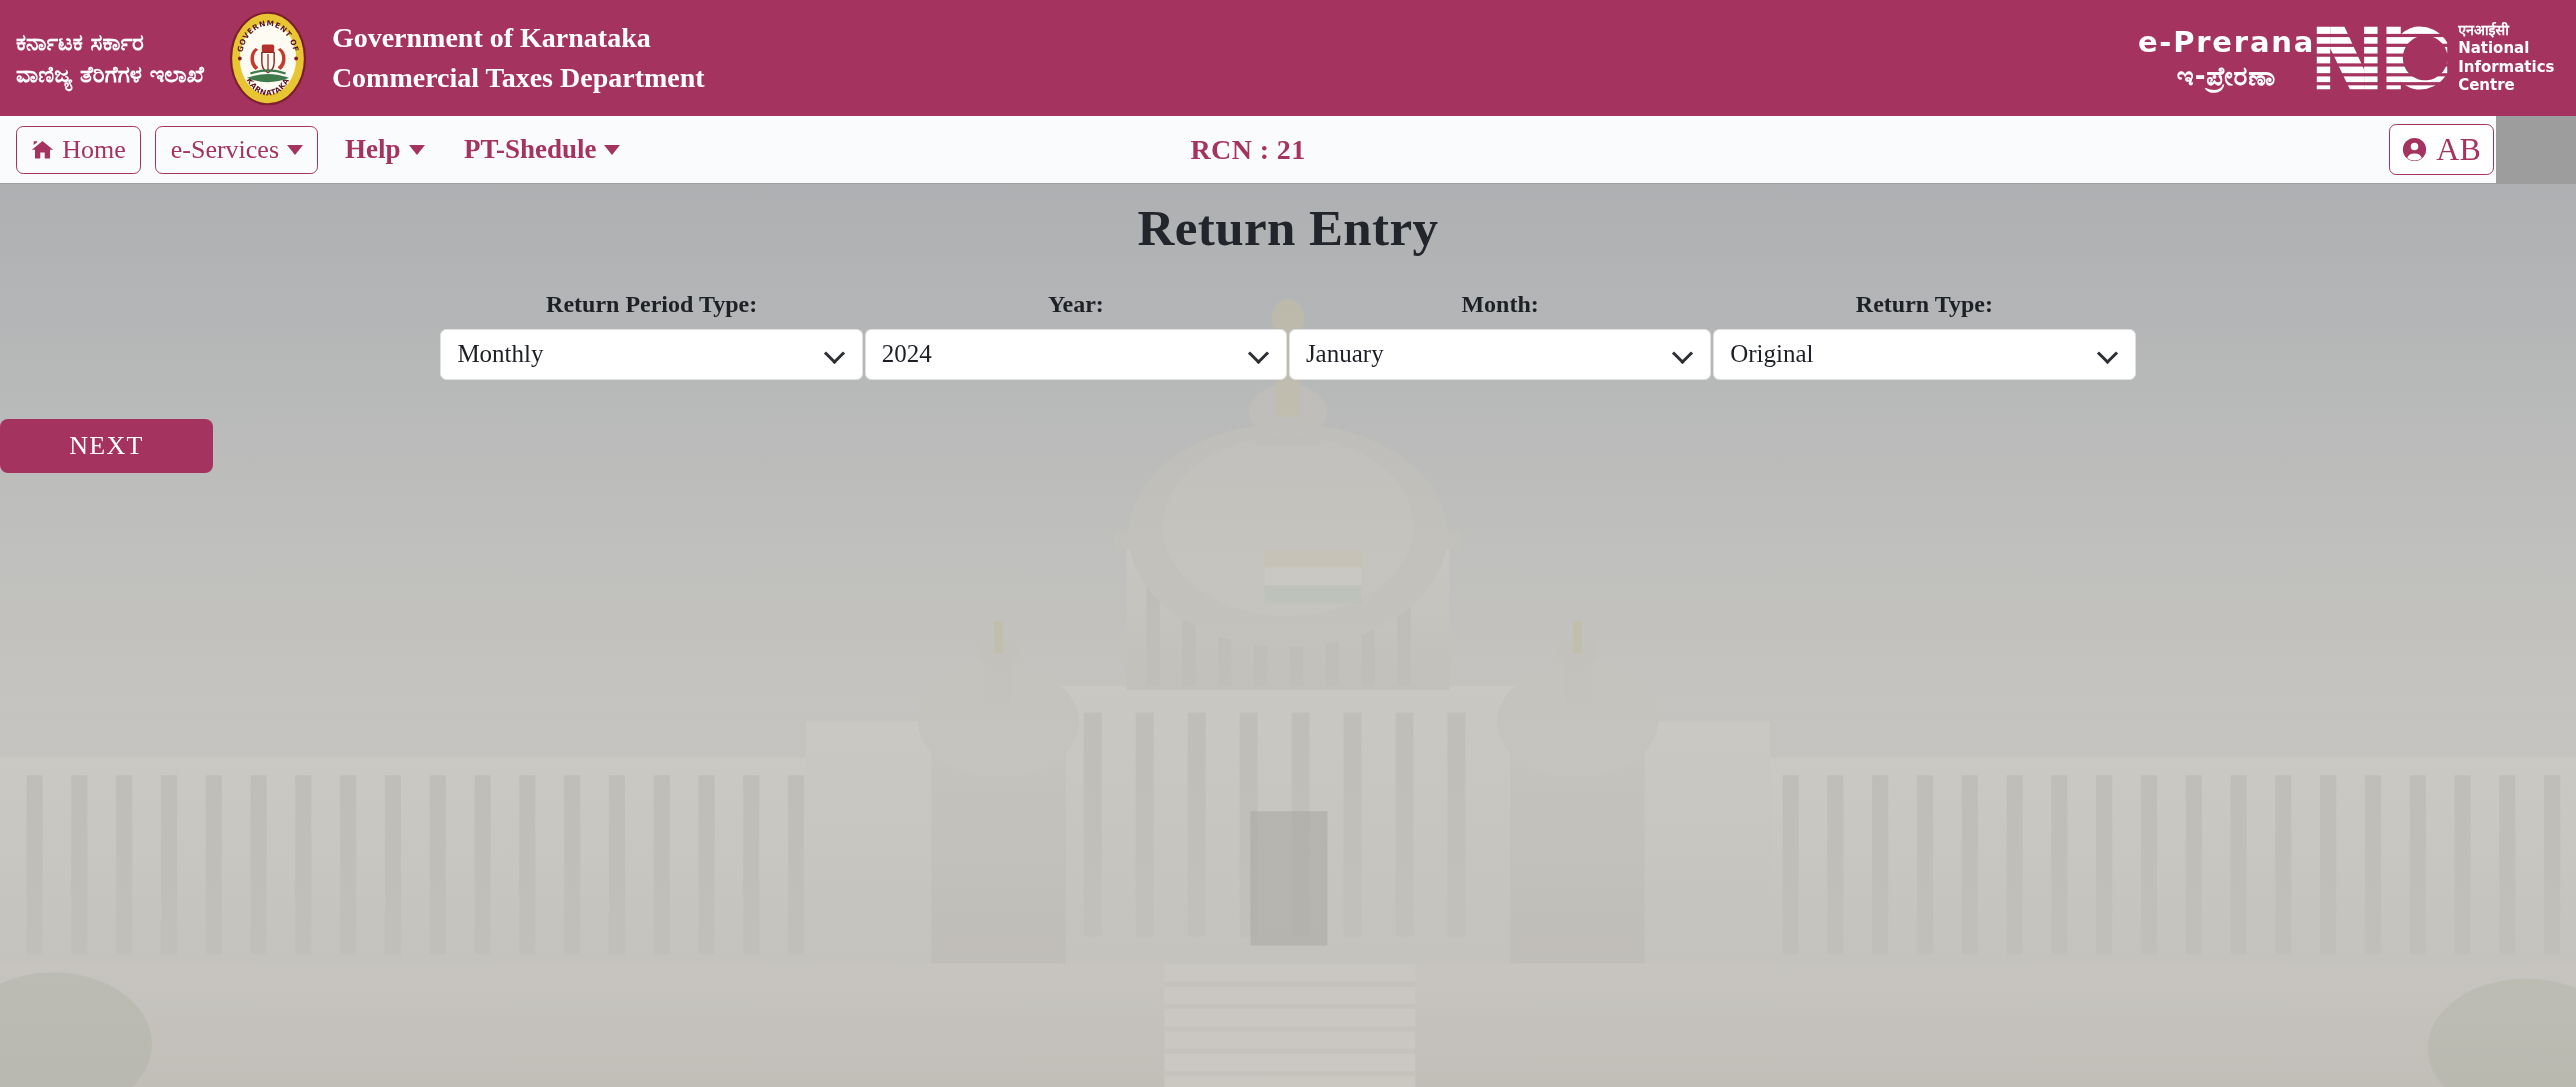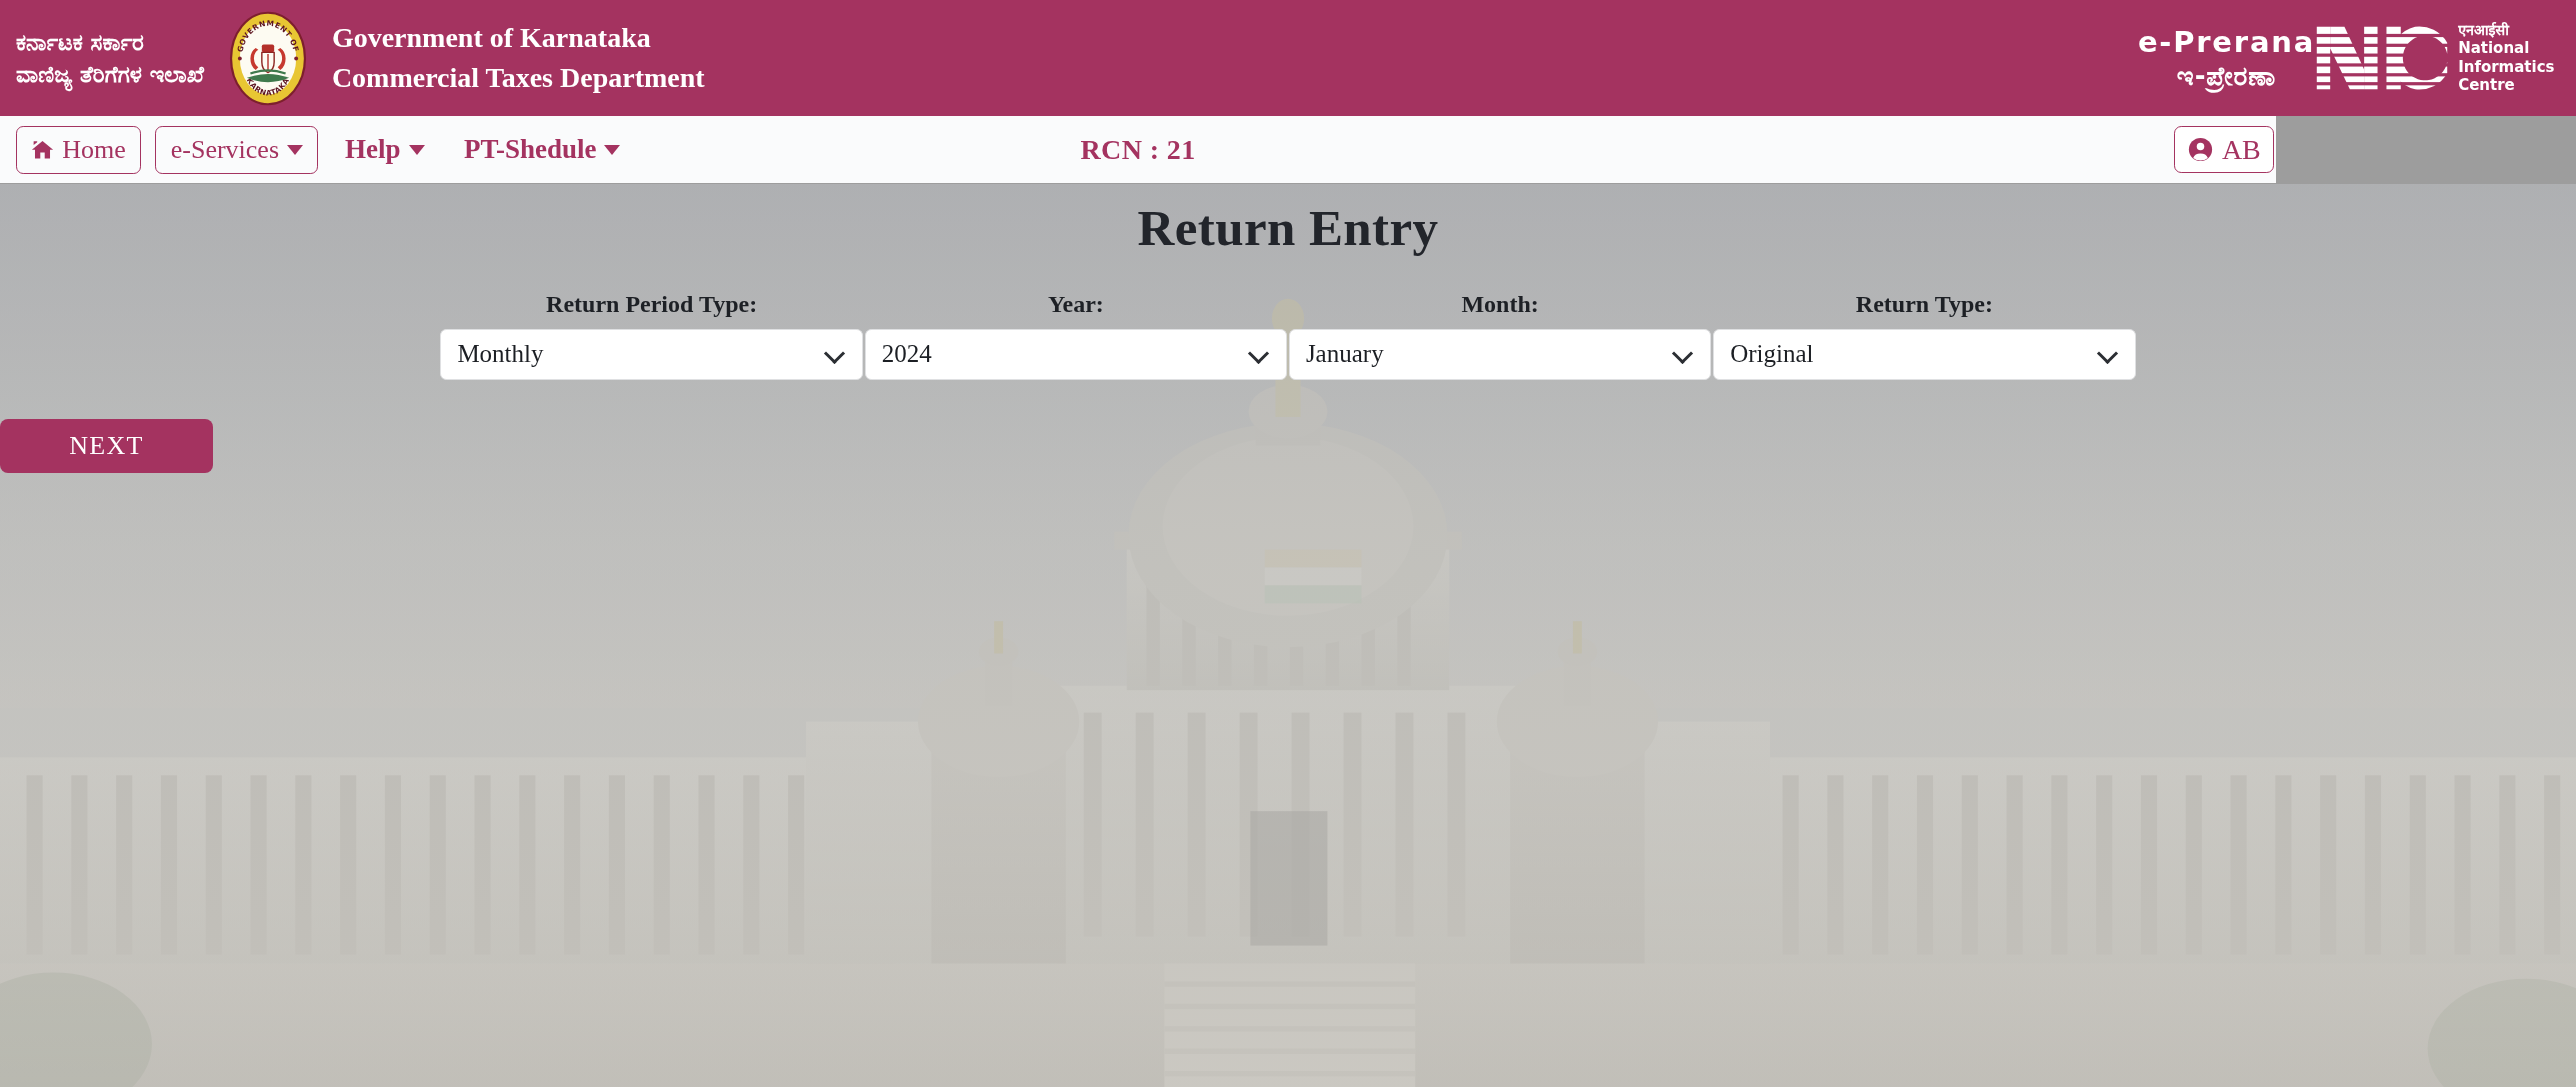--- a/index.html
+++ b/index.html
@@ -71,21 +71,21 @@
   .nic-text {
     color: #ffffff;
     font-family: "DejaVu Sans", sans-serif;
     font-size: 15px; font-weight: 700; line-height: 1.22;
   }
   .nic-text .hi { font-size: 14.3px; }
 
   
   .navbar {
     position: absolute; left: 0; top: 116px;
-    width: 2276px; height: 67px;
+    width: 2496px; height: 67px;
     background: #fafbfc;
     display: flex; align-items: center;
     padding: 0 16px;
     z-index: 10;
   }
   .nav-left { display: flex; align-items: center; gap: 14.3px; }
   .nav-btn {
     display: flex; align-items: center; gap: 8px;
     border: 0.9px solid #a43360; border-radius: 7.2px;
     padding: 8px 14.3px;
@@ -121,21 +121,21 @@
     font-size: 28px; font-weight: 700;
     letter-spacing: 0.4px;
   }
   .nav-right { margin-left: auto; display: flex; align-items: center; z-index: 2; }
   .user-btn {
     display: flex; align-items: center; gap: 9px;
     border: 0.9px solid #a43360; border-radius: 7.2px;
     padding: 6.3px 12.5px;
     color: #a43360;
     font-family: "Liberation Serif", serif;
-    font-size: 28px;
+    font-size: 32px;
     background: #ffffff; cursor: pointer;
     margin-right: -14.3px;
   }
 
   
   .content {
     position: absolute; left: 0; top: 184px;
     width: 2576px; height: 656px;
     z-index: 5;
   }

